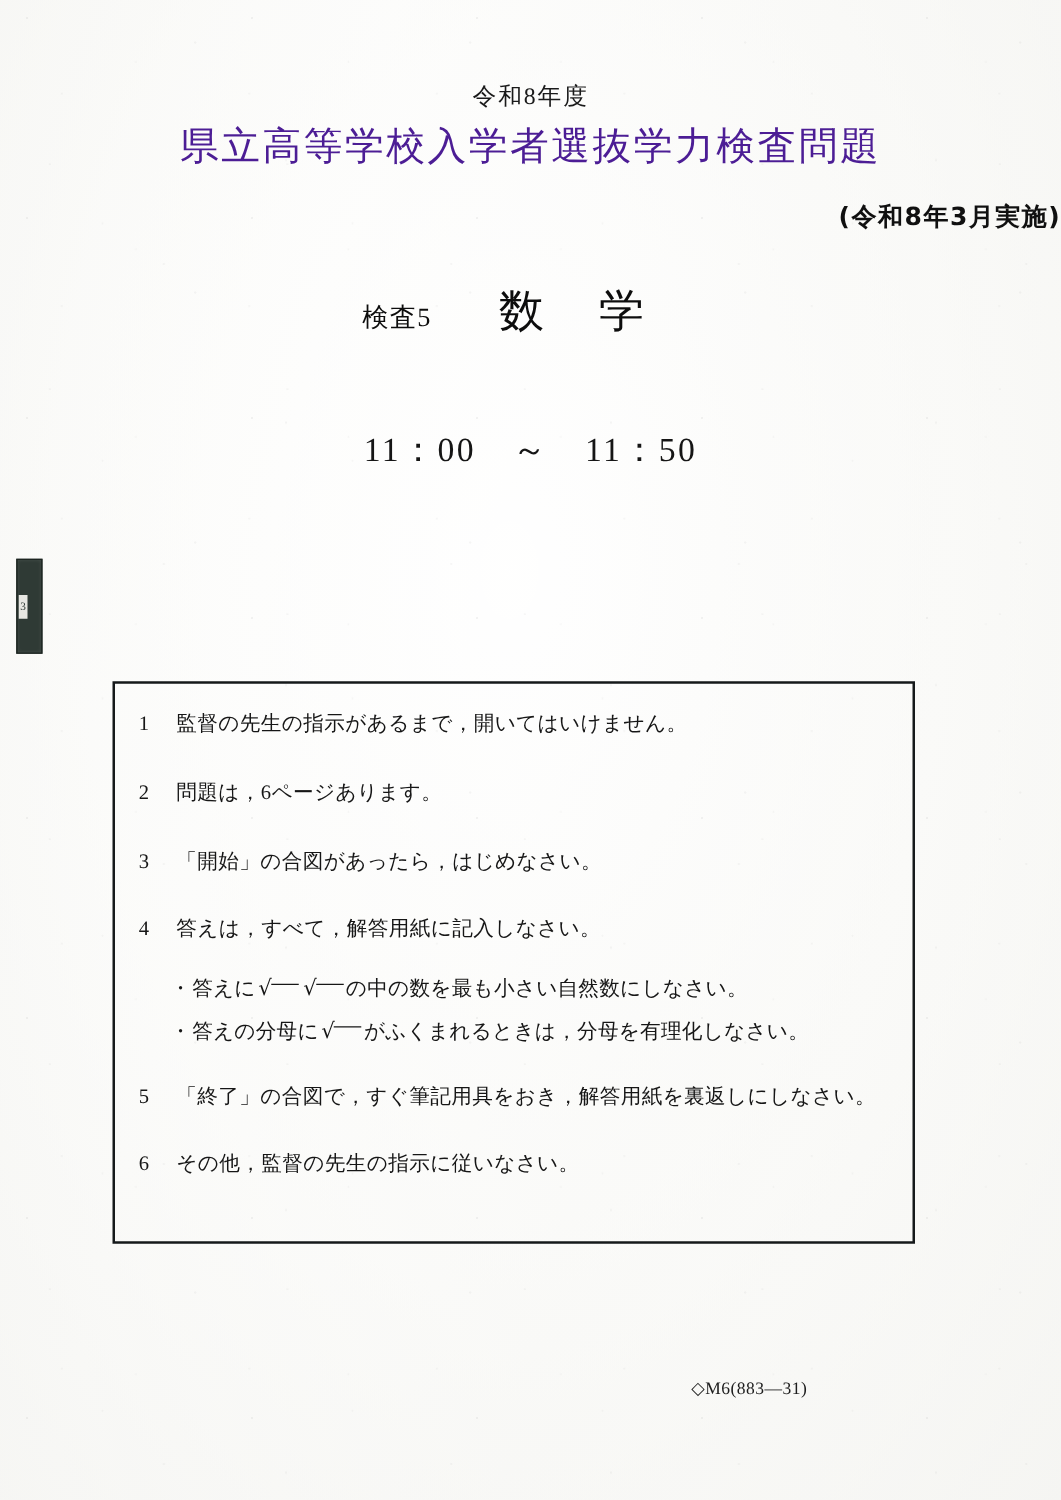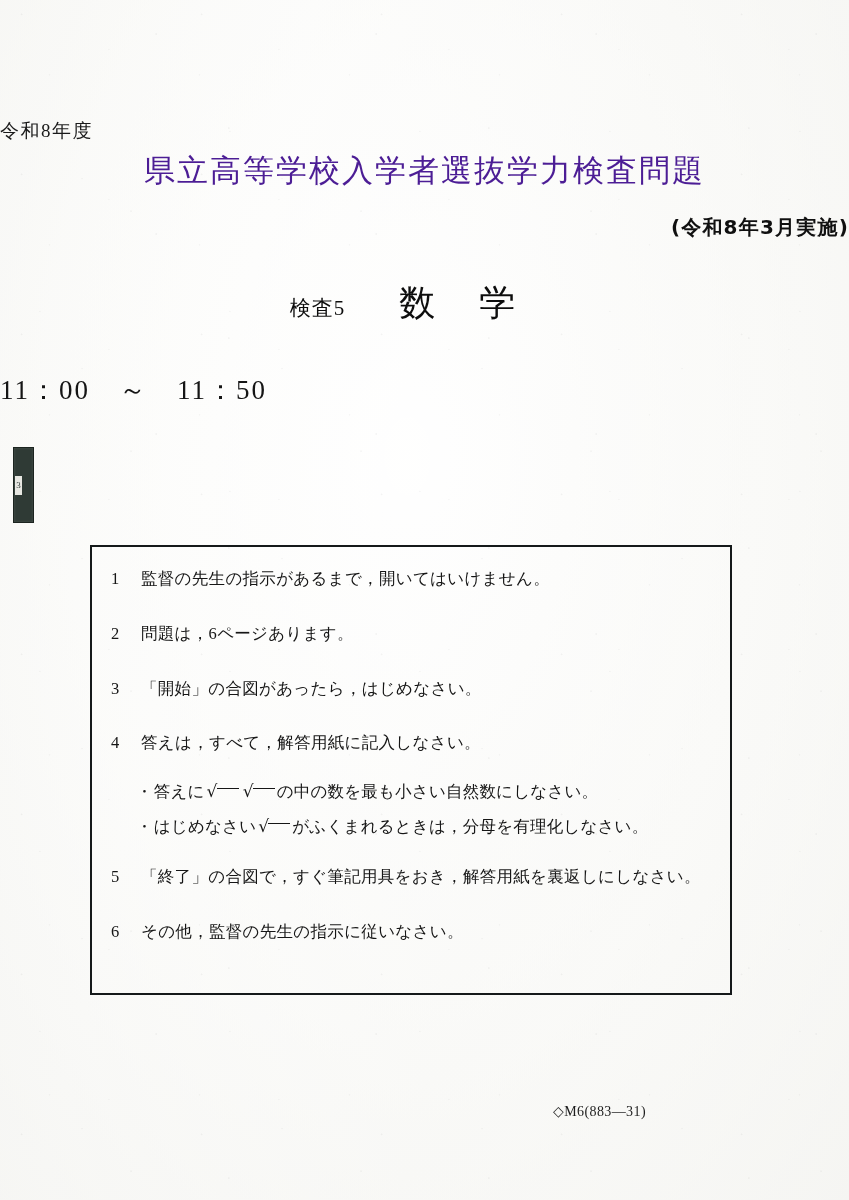--- a/index.html
+++ b/index.html
@@ -72,24 +72,24 @@
   }
 
   .content {
     position: relative;
     z-index: 2;
     width: 849px;
   }
 
   
   .line-era {
-    text-align: left;
+    text-align: center;
     font-size: 19px;
     letter-spacing: 1.5px;
-    margin-top: 118px;
+    margin-top: 64px;
     color: #1a1a1a;
   }
   .line-main-title {
     text-align: center;
     font-size: 31px;
     letter-spacing: 2.0px;
     margin-top: 6px;
     color: #4c1d95;
     white-space: nowrap;
   }
@@ -114,21 +114,22 @@
     letter-spacing: 1px;
   }
   .subject-name {
     font-size: 36px;
     letter-spacing: 44px;
     padding-left: 54px;
     padding-right: 0;
   }
 
   .line-time {
-    margin-top: 44px;
+    text-align: center;
+    margin-top: 68px;
     font-size: 27px;
     letter-spacing: 2px;
     color: #151515;
     white-space: nowrap;
   }
 
   .line-notice-head {
     text-align: center;
     margin-top: 62px;
     font-size: 21px;
@@ -283,21 +284,21 @@
         <div class="sub-item">
           <span class="sub-bullet">・</span>
           <span>答えに</span>
           <span class="radical"><span class="rad-sign">√</span><span class="rad-bar"></span></span>
           <span class="radical"><span class="rad-sign">√</span><span class="rad-bar"></span></span>
           <span>の中の数を最も小さい自然数にしなさい。</span>
         </div>
 
         <div class="sub-item">
           <span class="sub-bullet">・</span>
-          <span>はじめなさい</span>
+          <span>答えの分母に</span>
           <span class="radical"><span class="rad-sign">√</span><span class="rad-bar"></span></span>
           <span>がふくまれるときは，分母を有理化しなさい。</span>
         </div>
 
       </div>
 
       <div class="notice-item">
         <span class="notice-num">5</span>
         <span class="notice-text">「終了」の合図で，すぐ筆記用具をおき，解答用紙を裏返しにしなさい。</span>
       </div>

